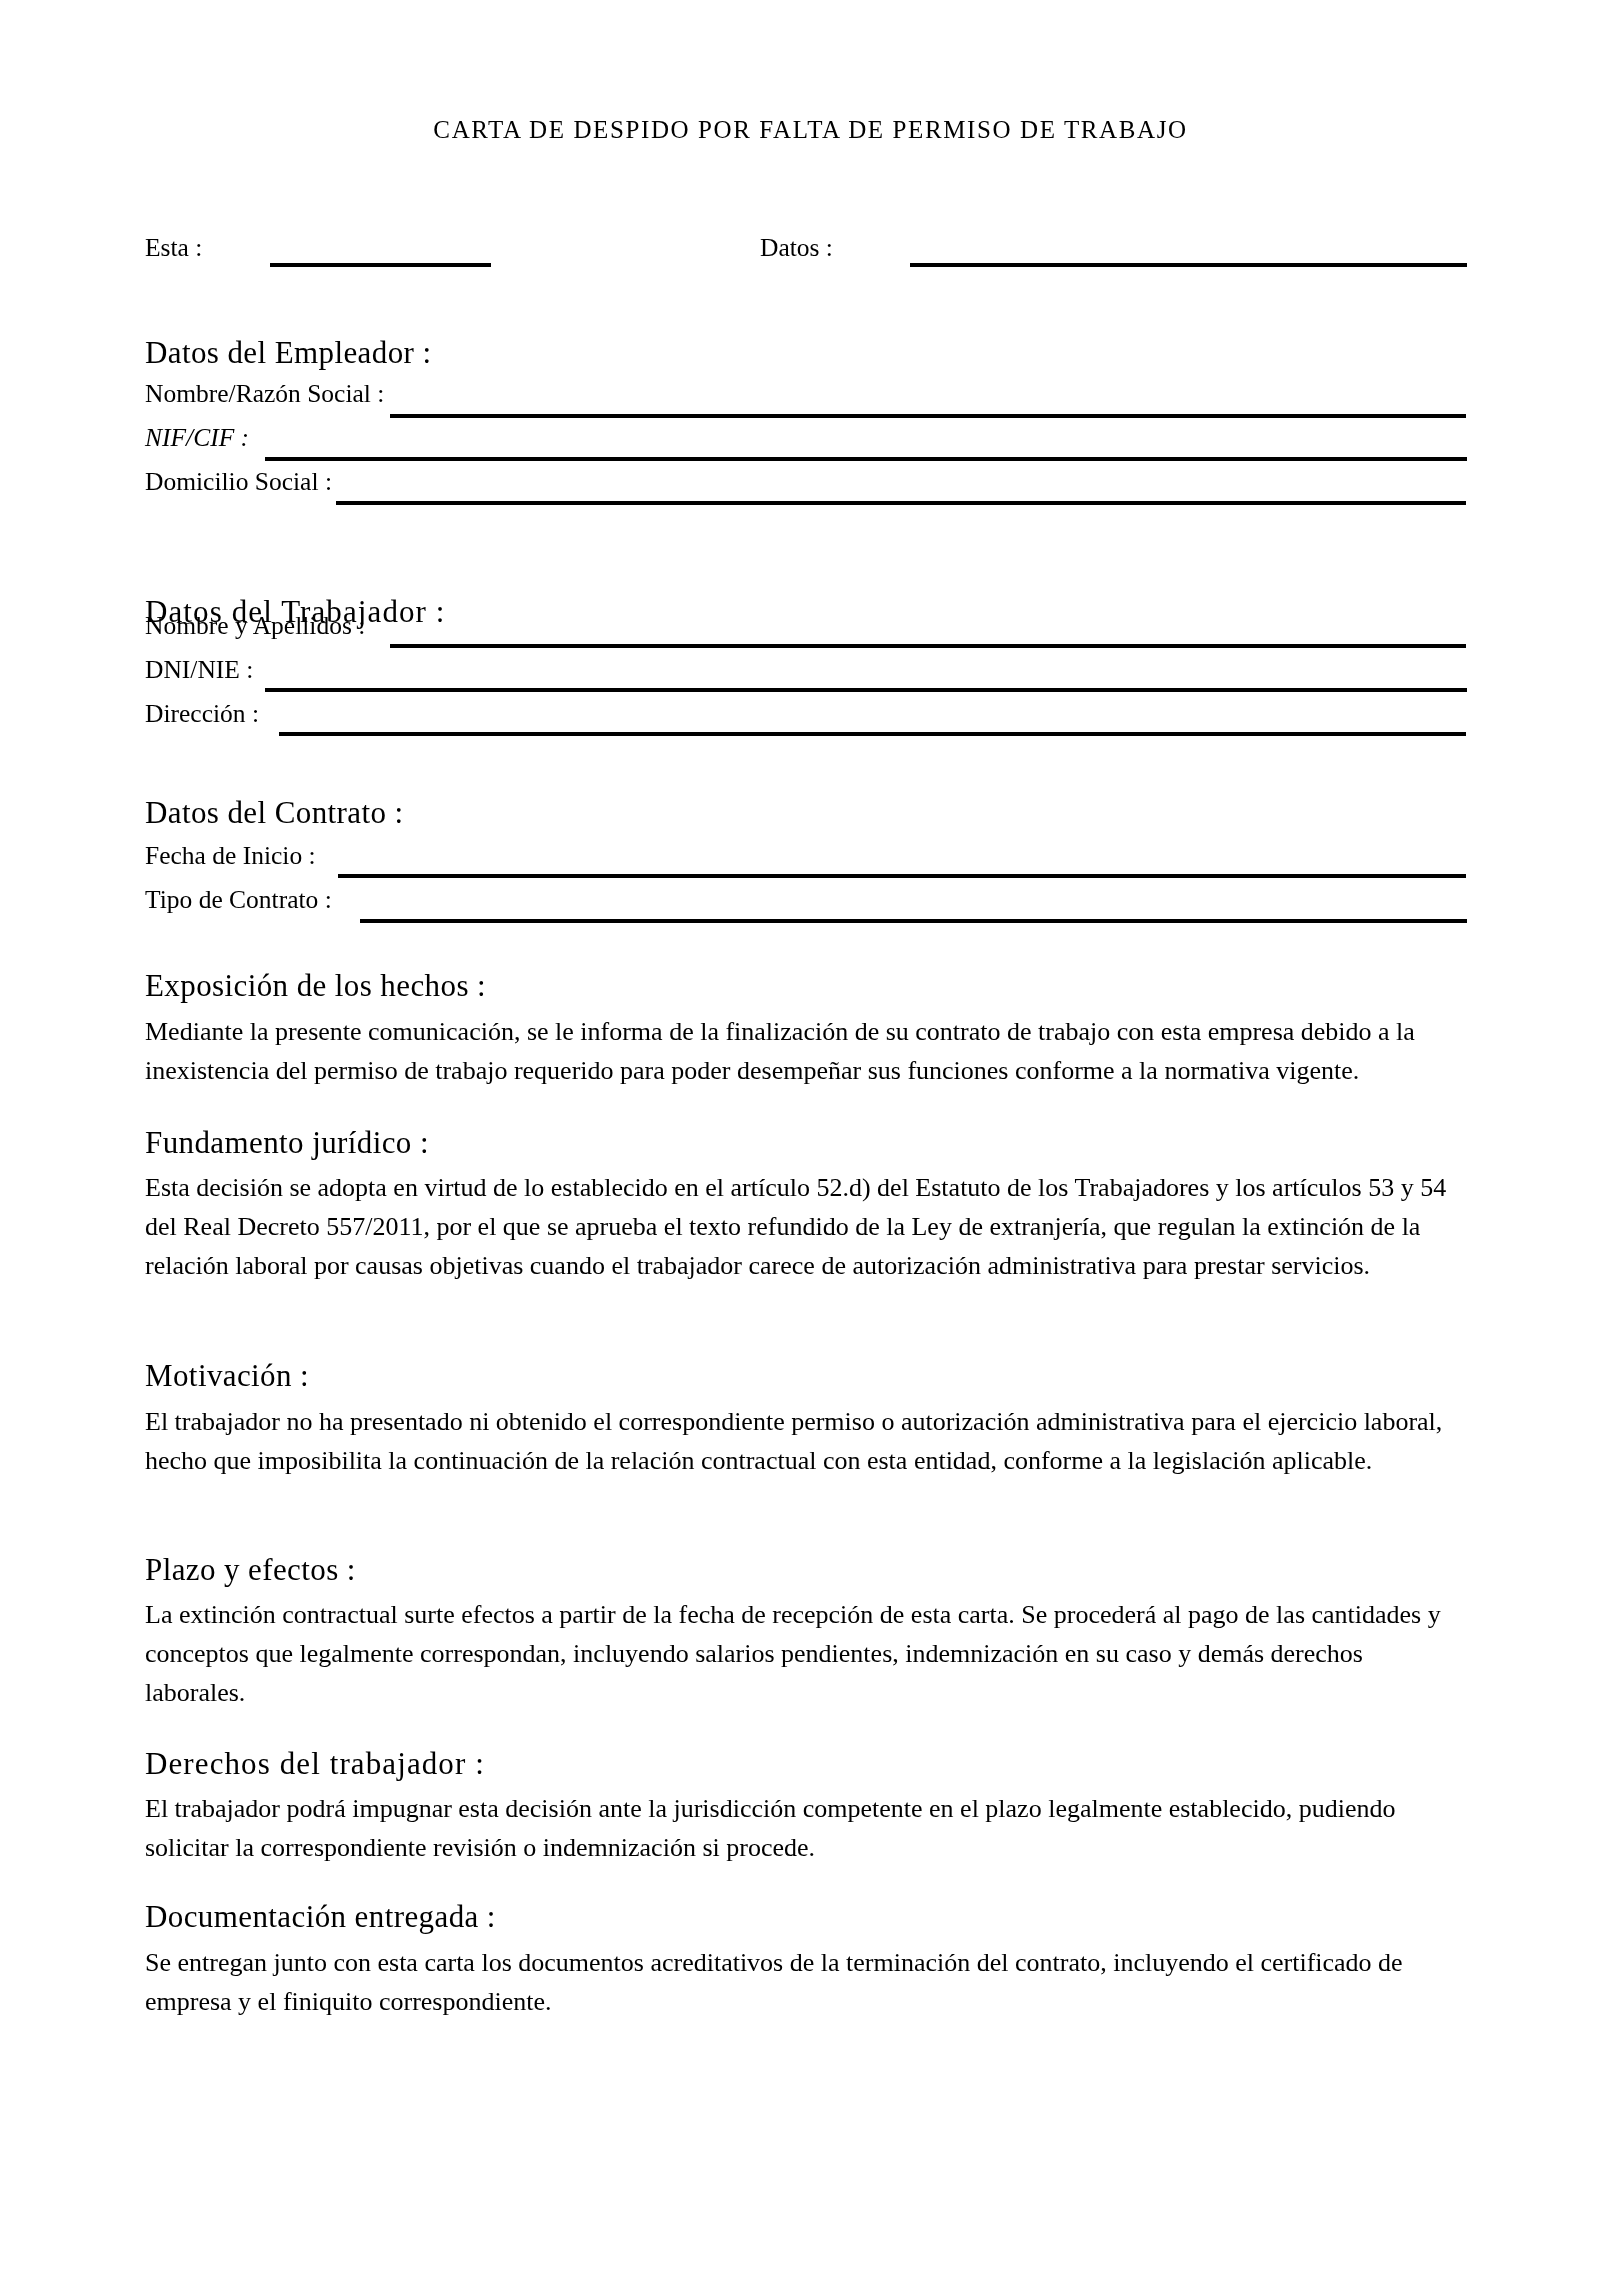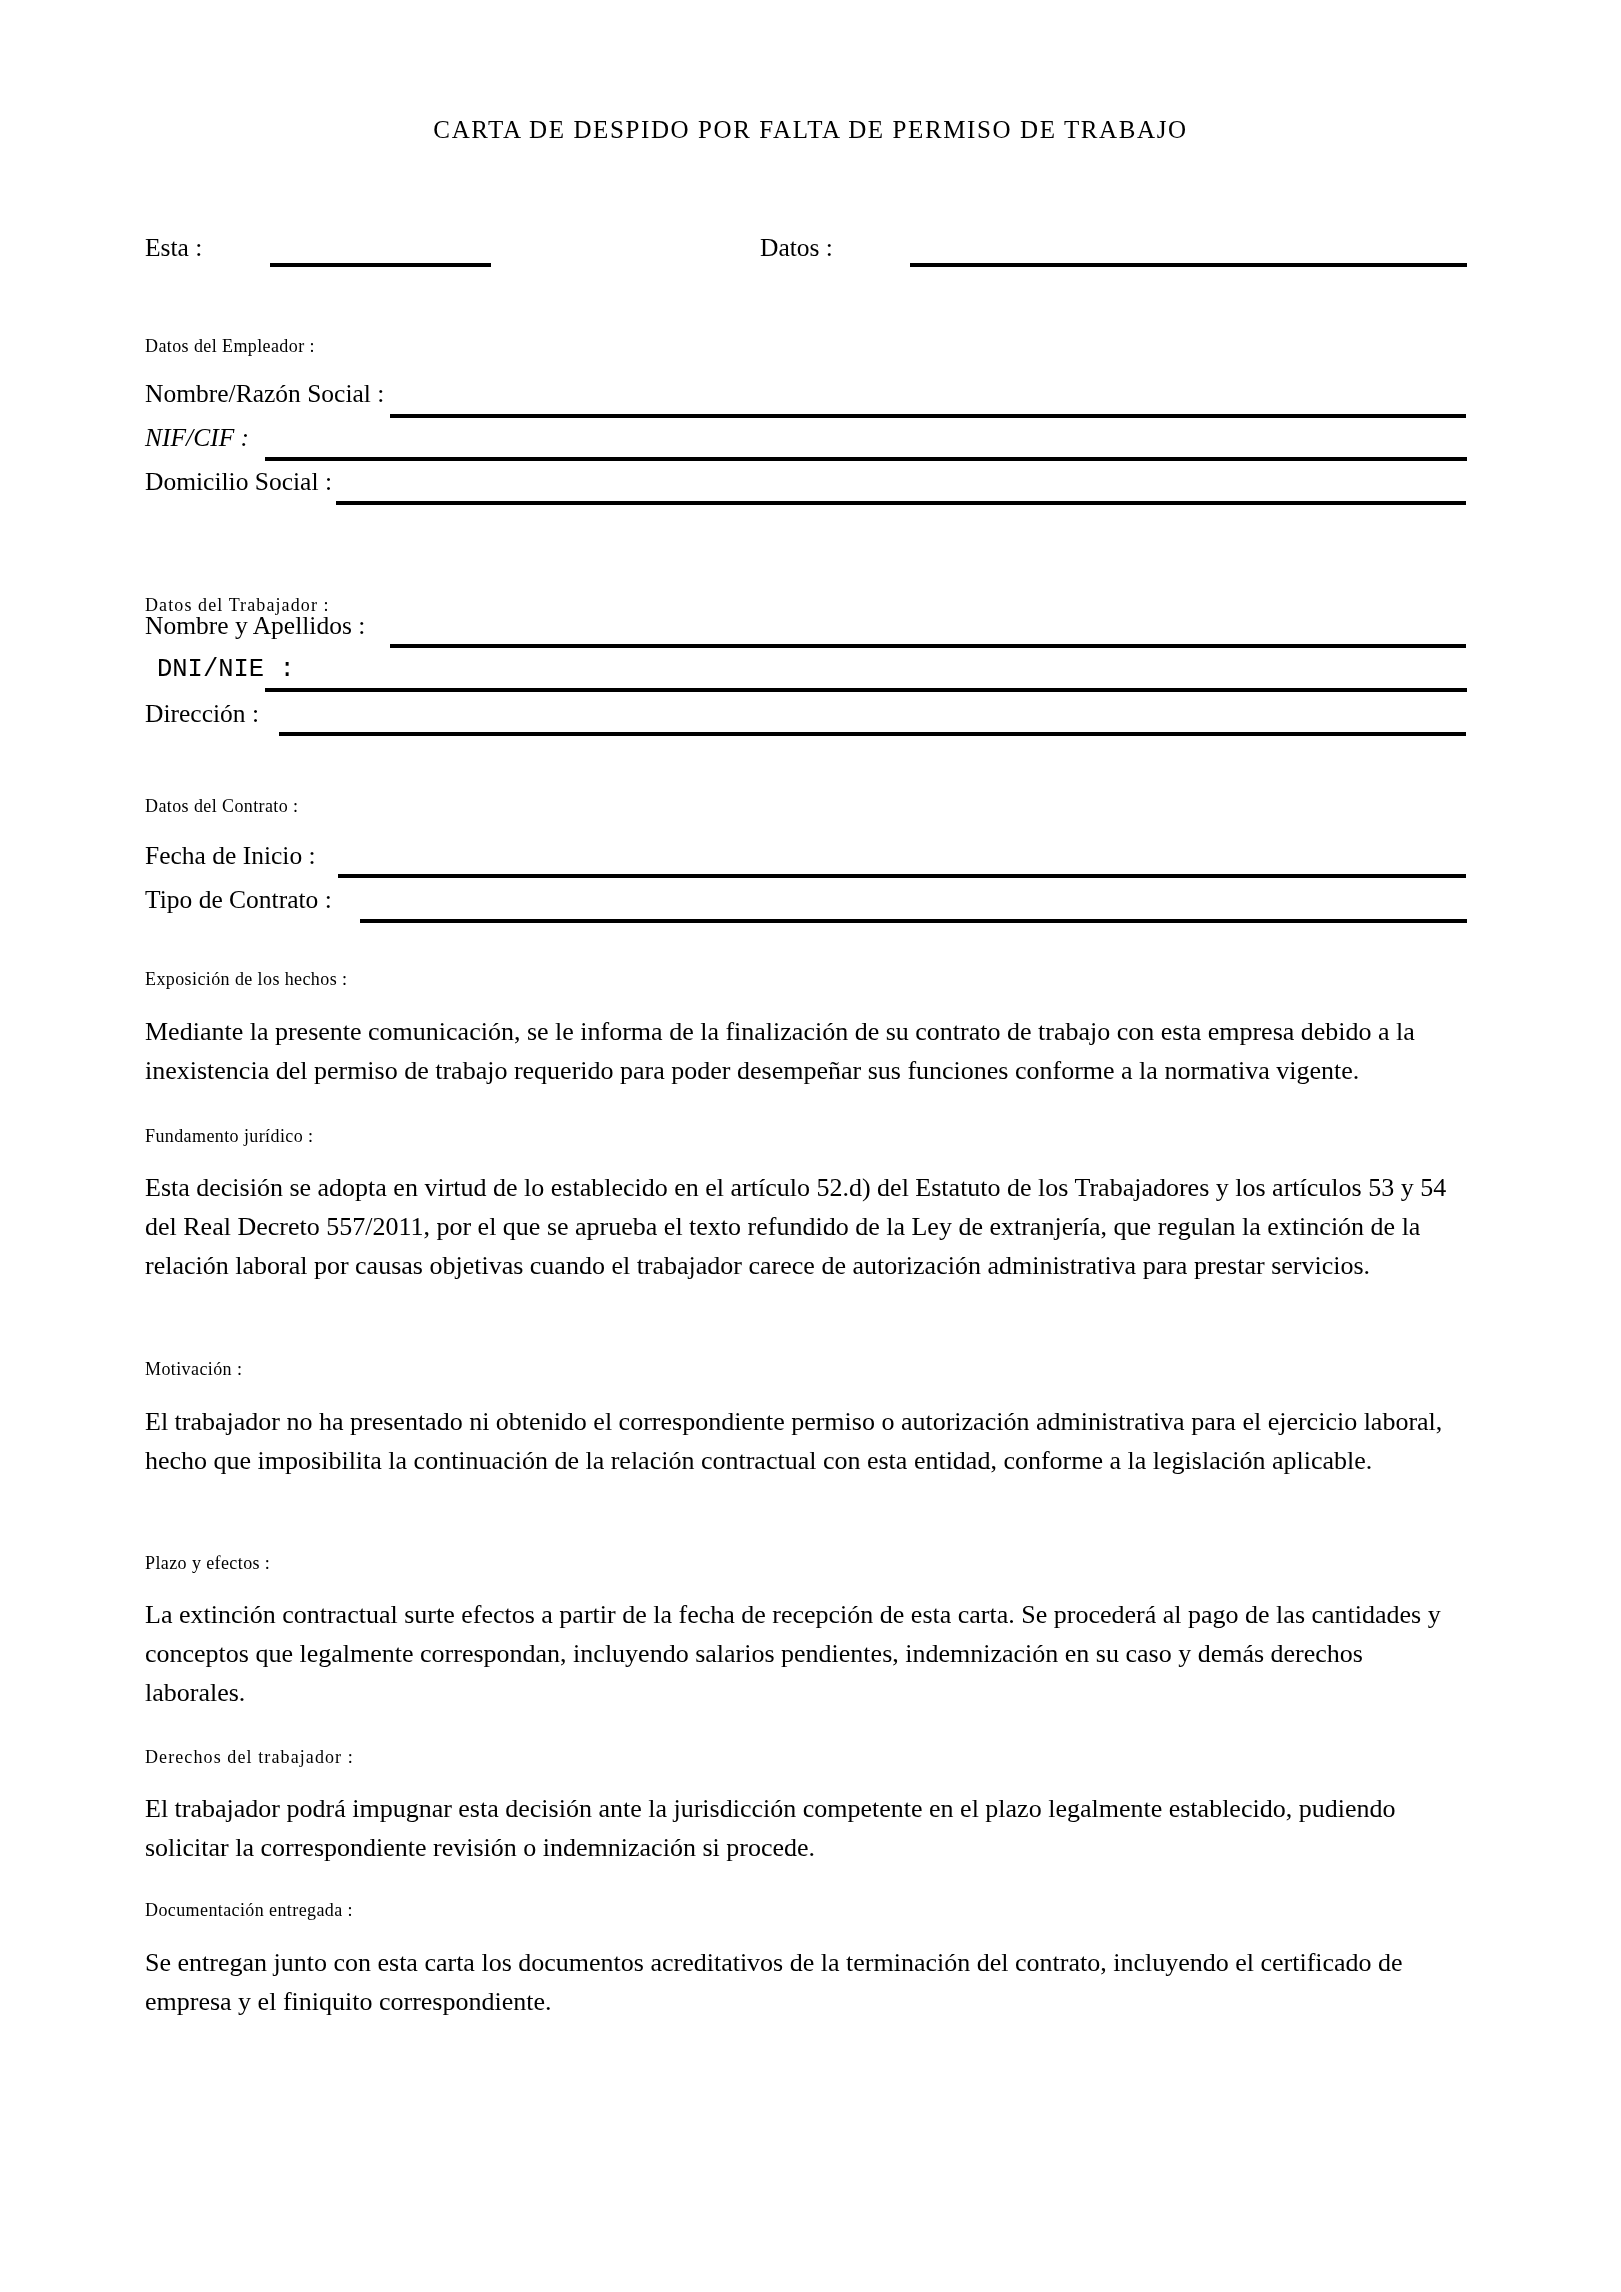--- a/index.html
+++ b/index.html
@@ -36,21 +36,21 @@
   
   .abs {
     position: absolute;
   }
   .label {
     font-size: 25.5px;
     line-height: 1.0;
     white-space: nowrap;
   }
   .heading {
-    font-size: 18px;
+    font-size: 31px;
     line-height: 1.0;
     white-space: nowrap;
     letter-spacing: 0.4px;
   }
   .heading-wide {
     letter-spacing: 1.1px;
   }
   .para {
     font-size: 26px;
     line-height: 39px;
@@ -87,21 +87,21 @@
   <div class="rule" style="left:265px; top:457px; width:1202px;"></div>
 
   <div class="abs label" style="left:145px; top:469px;">Domicilio Social :</div>
   <div class="rule" style="left:336px; top:501px; width:1130px;"></div>
 
   <div class="abs heading heading-wide" style="left:145px; top:568px;margin-top:28px;">Datos del Trabajador :</div>
 
   <div class="abs label" style="left:145px; top:613px;">Nombre y Apellidos :</div>
   <div class="rule" style="left:390px; top:644px; width:1076px;"></div>
 
-  <div class="abs label" style="left:157px; top:657px;font-family:Liberation Mono, monospace;">DNI/NIE :</div>
+  <div class="abs label" style="left:145px; top:657px;">DNI/NIE :</div>
   <div class="rule" style="left:265px; top:688px; width:1202px;"></div>
 
   <div class="abs label" style="left:145px; top:701px;">Dirección :</div>
   <div class="rule" style="left:279px; top:732px; width:1187px;"></div>
 
   <div class="abs heading" style="left:145px; top:797px;">Datos del Contrato :</div>
 
   <div class="abs label" style="left:145px; top:843px;">Fecha de Inicio :</div>
   <div class="rule" style="left:338px; top:874px; width:1128px;"></div>
 

